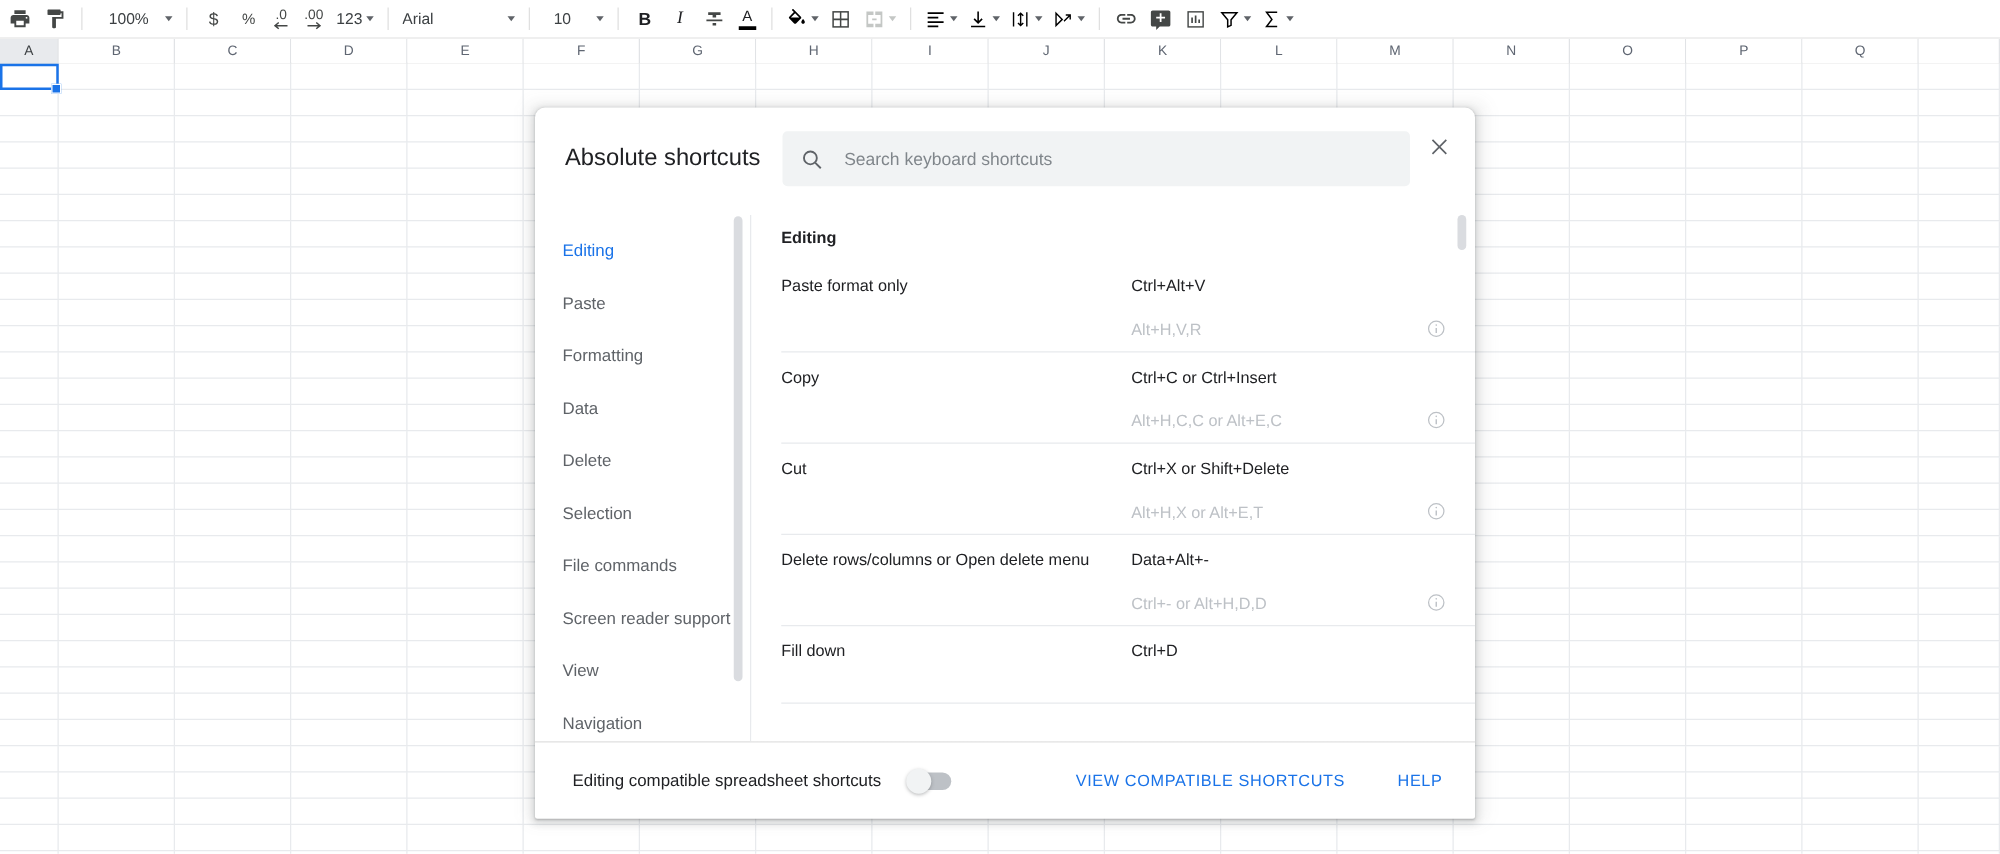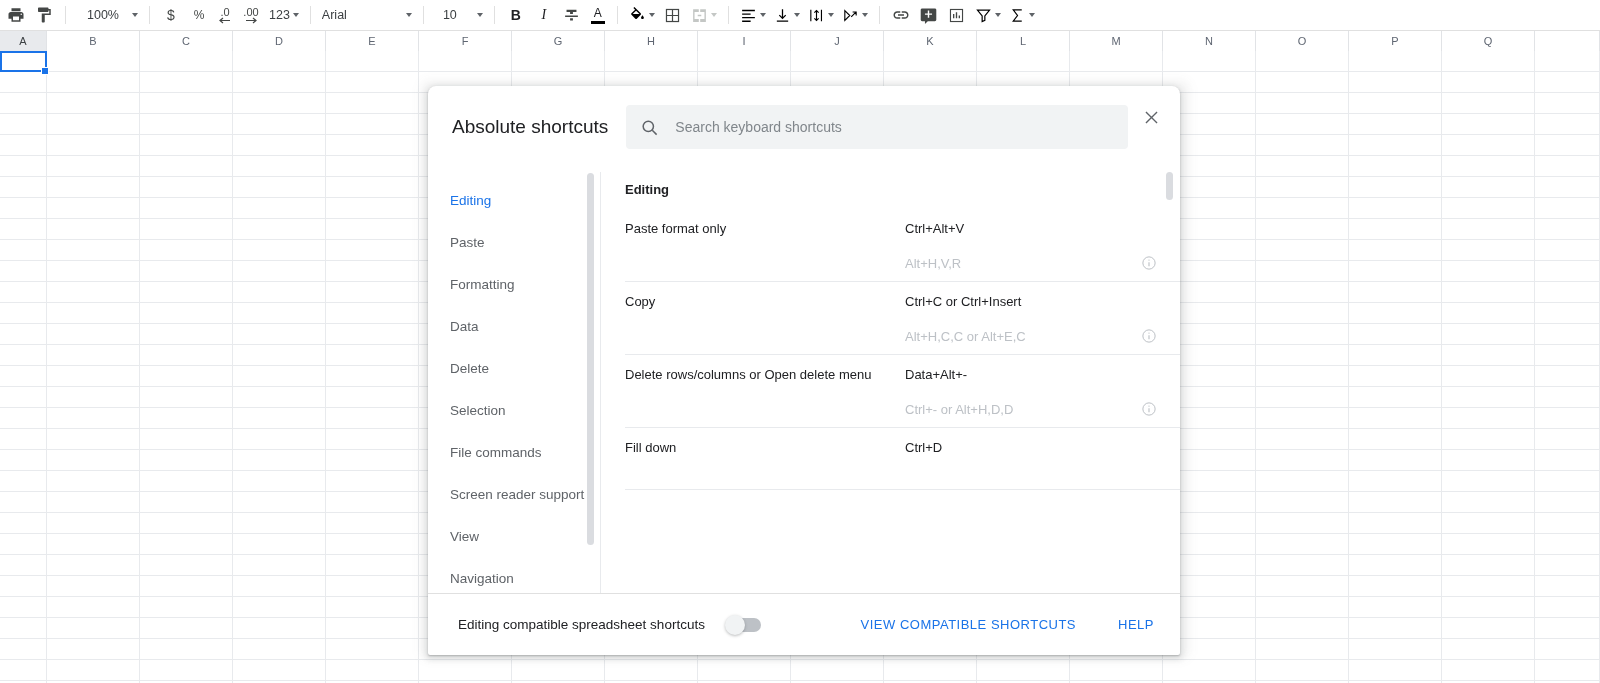--- a/index.html
+++ b/index.html
@@ -1144,20 +1144,32 @@
                 <circle cx="12" cy="12" r="9.2"></circle>
                 <path d="M12 11v6" stroke-width="1.7"></path>
                 <circle cx="12" cy="7.6" r="1" fill="currentColor" stroke="none"></circle>
               </svg></span>
           </div>
           <div class="sc-row">
             <div class="sc-desc">Copy</div>
             <div class="sc-keys">
               <div class="sc-primary">Ctrl+C or Ctrl+Insert</div>
               <div class="sc-alt">Alt+H,C,C or Alt+E,C</div>
+            </div>
+            <span class="sc-info"><svg width="16" height="16" viewBox="0 0 24 24" fill="none" stroke="currentColor" stroke-width="1.5">
+                <circle cx="12" cy="12" r="9.2"></circle>
+                <path d="M12 11v6" stroke-width="1.7"></path>
+                <circle cx="12" cy="7.6" r="1" fill="currentColor" stroke="none"></circle>
+              </svg></span>
+          </div>
+          <div class="sc-row">
+            <div class="sc-desc">Cut</div>
+            <div class="sc-keys">
+              <div class="sc-primary">Ctrl+X or Shift+Delete</div>
+              <div class="sc-alt">Alt+H,X or Alt+E,T</div>
             </div>
             <span class="sc-info"><svg width="16" height="16" viewBox="0 0 24 24" fill="none" stroke="currentColor" stroke-width="1.5">
                 <circle cx="12" cy="12" r="9.2"></circle>
                 <path d="M12 11v6" stroke-width="1.7"></path>
                 <circle cx="12" cy="7.6" r="1" fill="currentColor" stroke="none"></circle>
               </svg></span>
           </div>
           <div class="sc-row">
             <div class="sc-desc">Delete rows/columns or Open delete menu</div>
             <div class="sc-keys">

